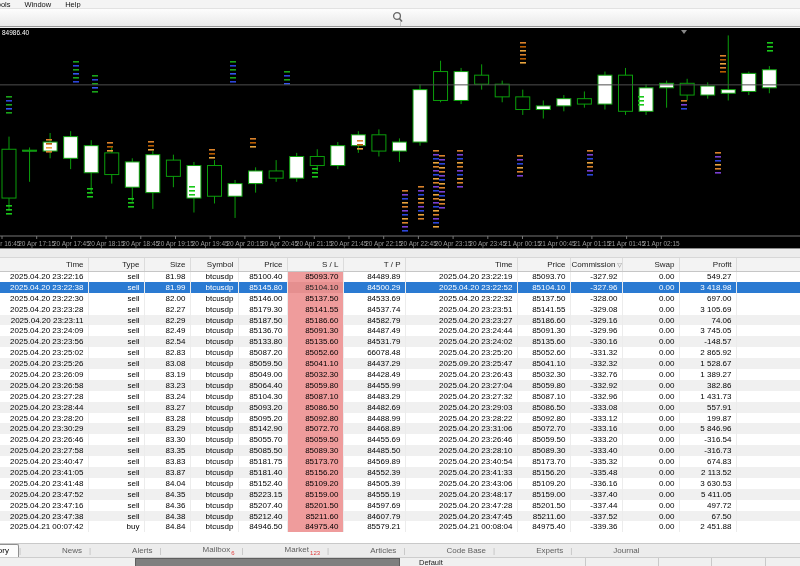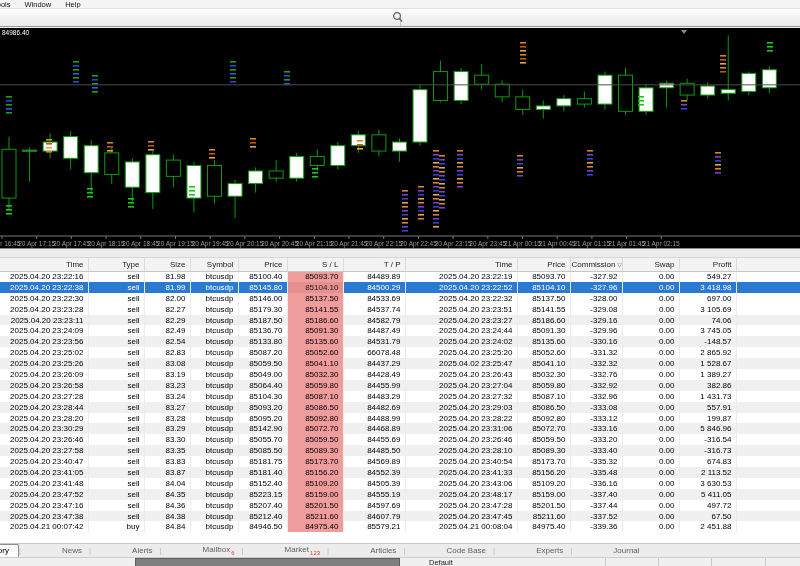--- a/index.html
+++ b/index.html
@@ -55,21 +55,21 @@
               border-radius:2px 2px 0 0;padding:1px 9px 2px 9px;}
   .tabsep{color:#b8b8b8;}
   .badge{color:#e03c3c;font-size:6px;vertical-align:sub;margin-left:1px;}
 
   
   .statusbar{position:absolute;left:0;top:557px;width:800px;height:9px;background:#f0f0f0;
              border-top:1px solid #cdcdcd;font-size:7.5px;color:#222;}
   .scroll-thumb{position:absolute;left:135px;top:0;width:265px;height:9px;background:#7f7f7f;
                 border:1px solid #5e5e5e;}
   .status-cell{position:absolute;top:0;height:9px;border-right:1px solid #c9c9c9;display:flex;align-items:center;}
-  .status-profile{left:401px;width:205px;padding-left:28px;}
+  .status-profile{left:381px;width:205px;padding-left:38px;}
   .sc2{left:606px;width:53px;} .sc3{left:659px;width:53px;} .sc4{left:712px;width:54px;}
 </style>
 </head>
 <body>
 
 <div class="window">
 
   <div class="menubar">
     <span class="menu-item">Tools</span>
     <span class="menu-item">Window</span>
@@ -717,21 +717,21 @@
             <td></td>
           </tr>
           <tr class="r-even">
             <td>2025.04.20 23:25:26</td>
             <td>sell</td>
             <td>83.08</td>
             <td>btcusdp</td>
             <td>85059.50</td>
             <td class="sl">85041.10</td>
             <td>84437.29</td>
-            <td>2025.04.02 23:25:47</td>
+            <td>2025.09.20 23:25:47</td>
             <td>85041.10</td>
             <td>-332.32</td>
             <td>0.00</td>
             <td>1 528.67</td>
             <td></td>
           </tr>
           <tr class="r-odd">
             <td>2025.04.20 23:26:09</td>
             <td>sell</td>
             <td>83.19</td>

